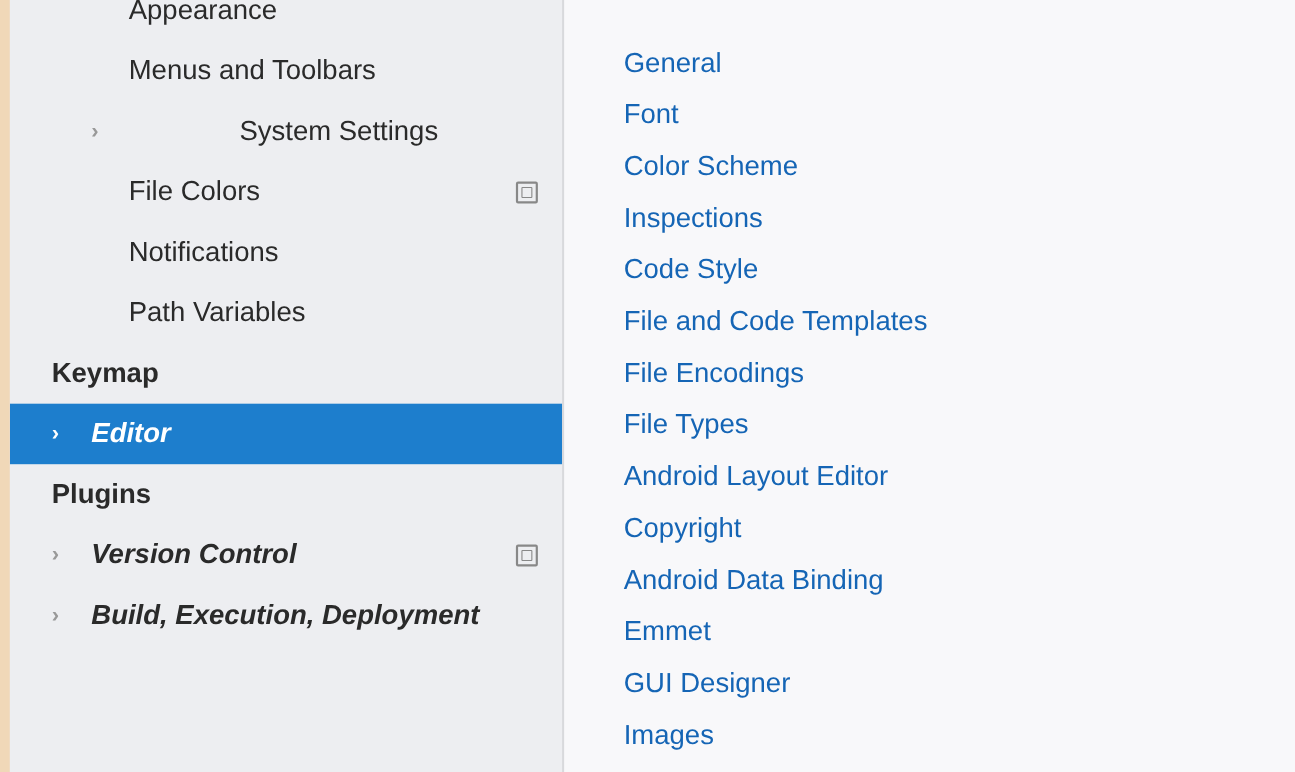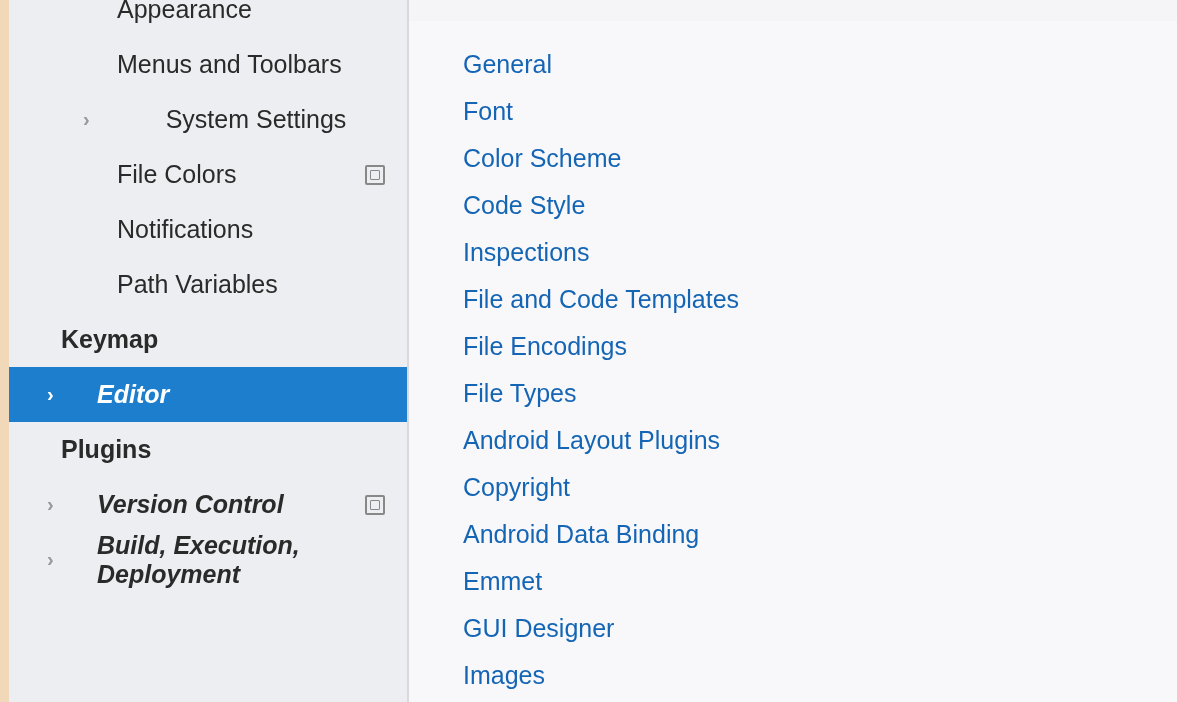--- a/index.html
+++ b/index.html
@@ -14,45 +14,44 @@
       width: 1177px;
       overflow: hidden;
       background: #f5f5f7;
     }
     .left-edge {
       width: 9px;
       background: #f0d8b8;
       flex-shrink: 0;
     }
     .sidebar {
-      width: 400px;
+      width: 504px;
       background: #edeef1;
       border-right: 2px solid #d8d9dc;
       overflow: hidden;
       flex-shrink: 0;
     }
     .content {
       flex: 1;
       background: #f8f8fa;
-      padding: 20px 0 0 54px;
+      padding: 34px 0 0 54px;
       overflow: hidden;
-      margin-top: 21px;
     }
     .tree-item {
       display: flex;
       align-items: center;
       height: 55px;
       font-size: 25px;
       color: #2a2a2a;
       padding-right: 14px;
       cursor: pointer;
       position: relative;
     }
     .tree-item.indent-0 {
-      padding-left: 52px;
+      padding-left: 38px;
     }
     .tree-item.indent-1 {
       padding-left: 74px;
     }
     .tree-item.indent-2 {
       padding-left: 108px;
     }
     .tree-item .chevron {
       position: absolute;
       font-size: 20px;
@@ -164,25 +163,25 @@
         <span class="label">Build, Execution, Deployment</span>
       </div>
     </div>
 </div>
 
 <div class="content">
   <div id="content-links">
       <div class="sub-link">General</div>
       <div class="sub-link">Font</div>
       <div class="sub-link">Color Scheme</div>
+      <div class="sub-link">Inspections</div>
       <div class="sub-link">Code Style</div>
-      <div class="sub-link">Inspections</div>
       <div class="sub-link">File and Code Templates</div>
       <div class="sub-link">File Encodings</div>
       <div class="sub-link">File Types</div>
-      <div class="sub-link">Android Layout Plugins</div>
+      <div class="sub-link">Android Layout Editor</div>
       <div class="sub-link">Copyright</div>
       <div class="sub-link">Android Data Binding</div>
       <div class="sub-link">Emmet</div>
       <div class="sub-link">GUI Designer</div>
       <div class="sub-link">Images</div>
     </div>
 </div>
 
 </body></html>

